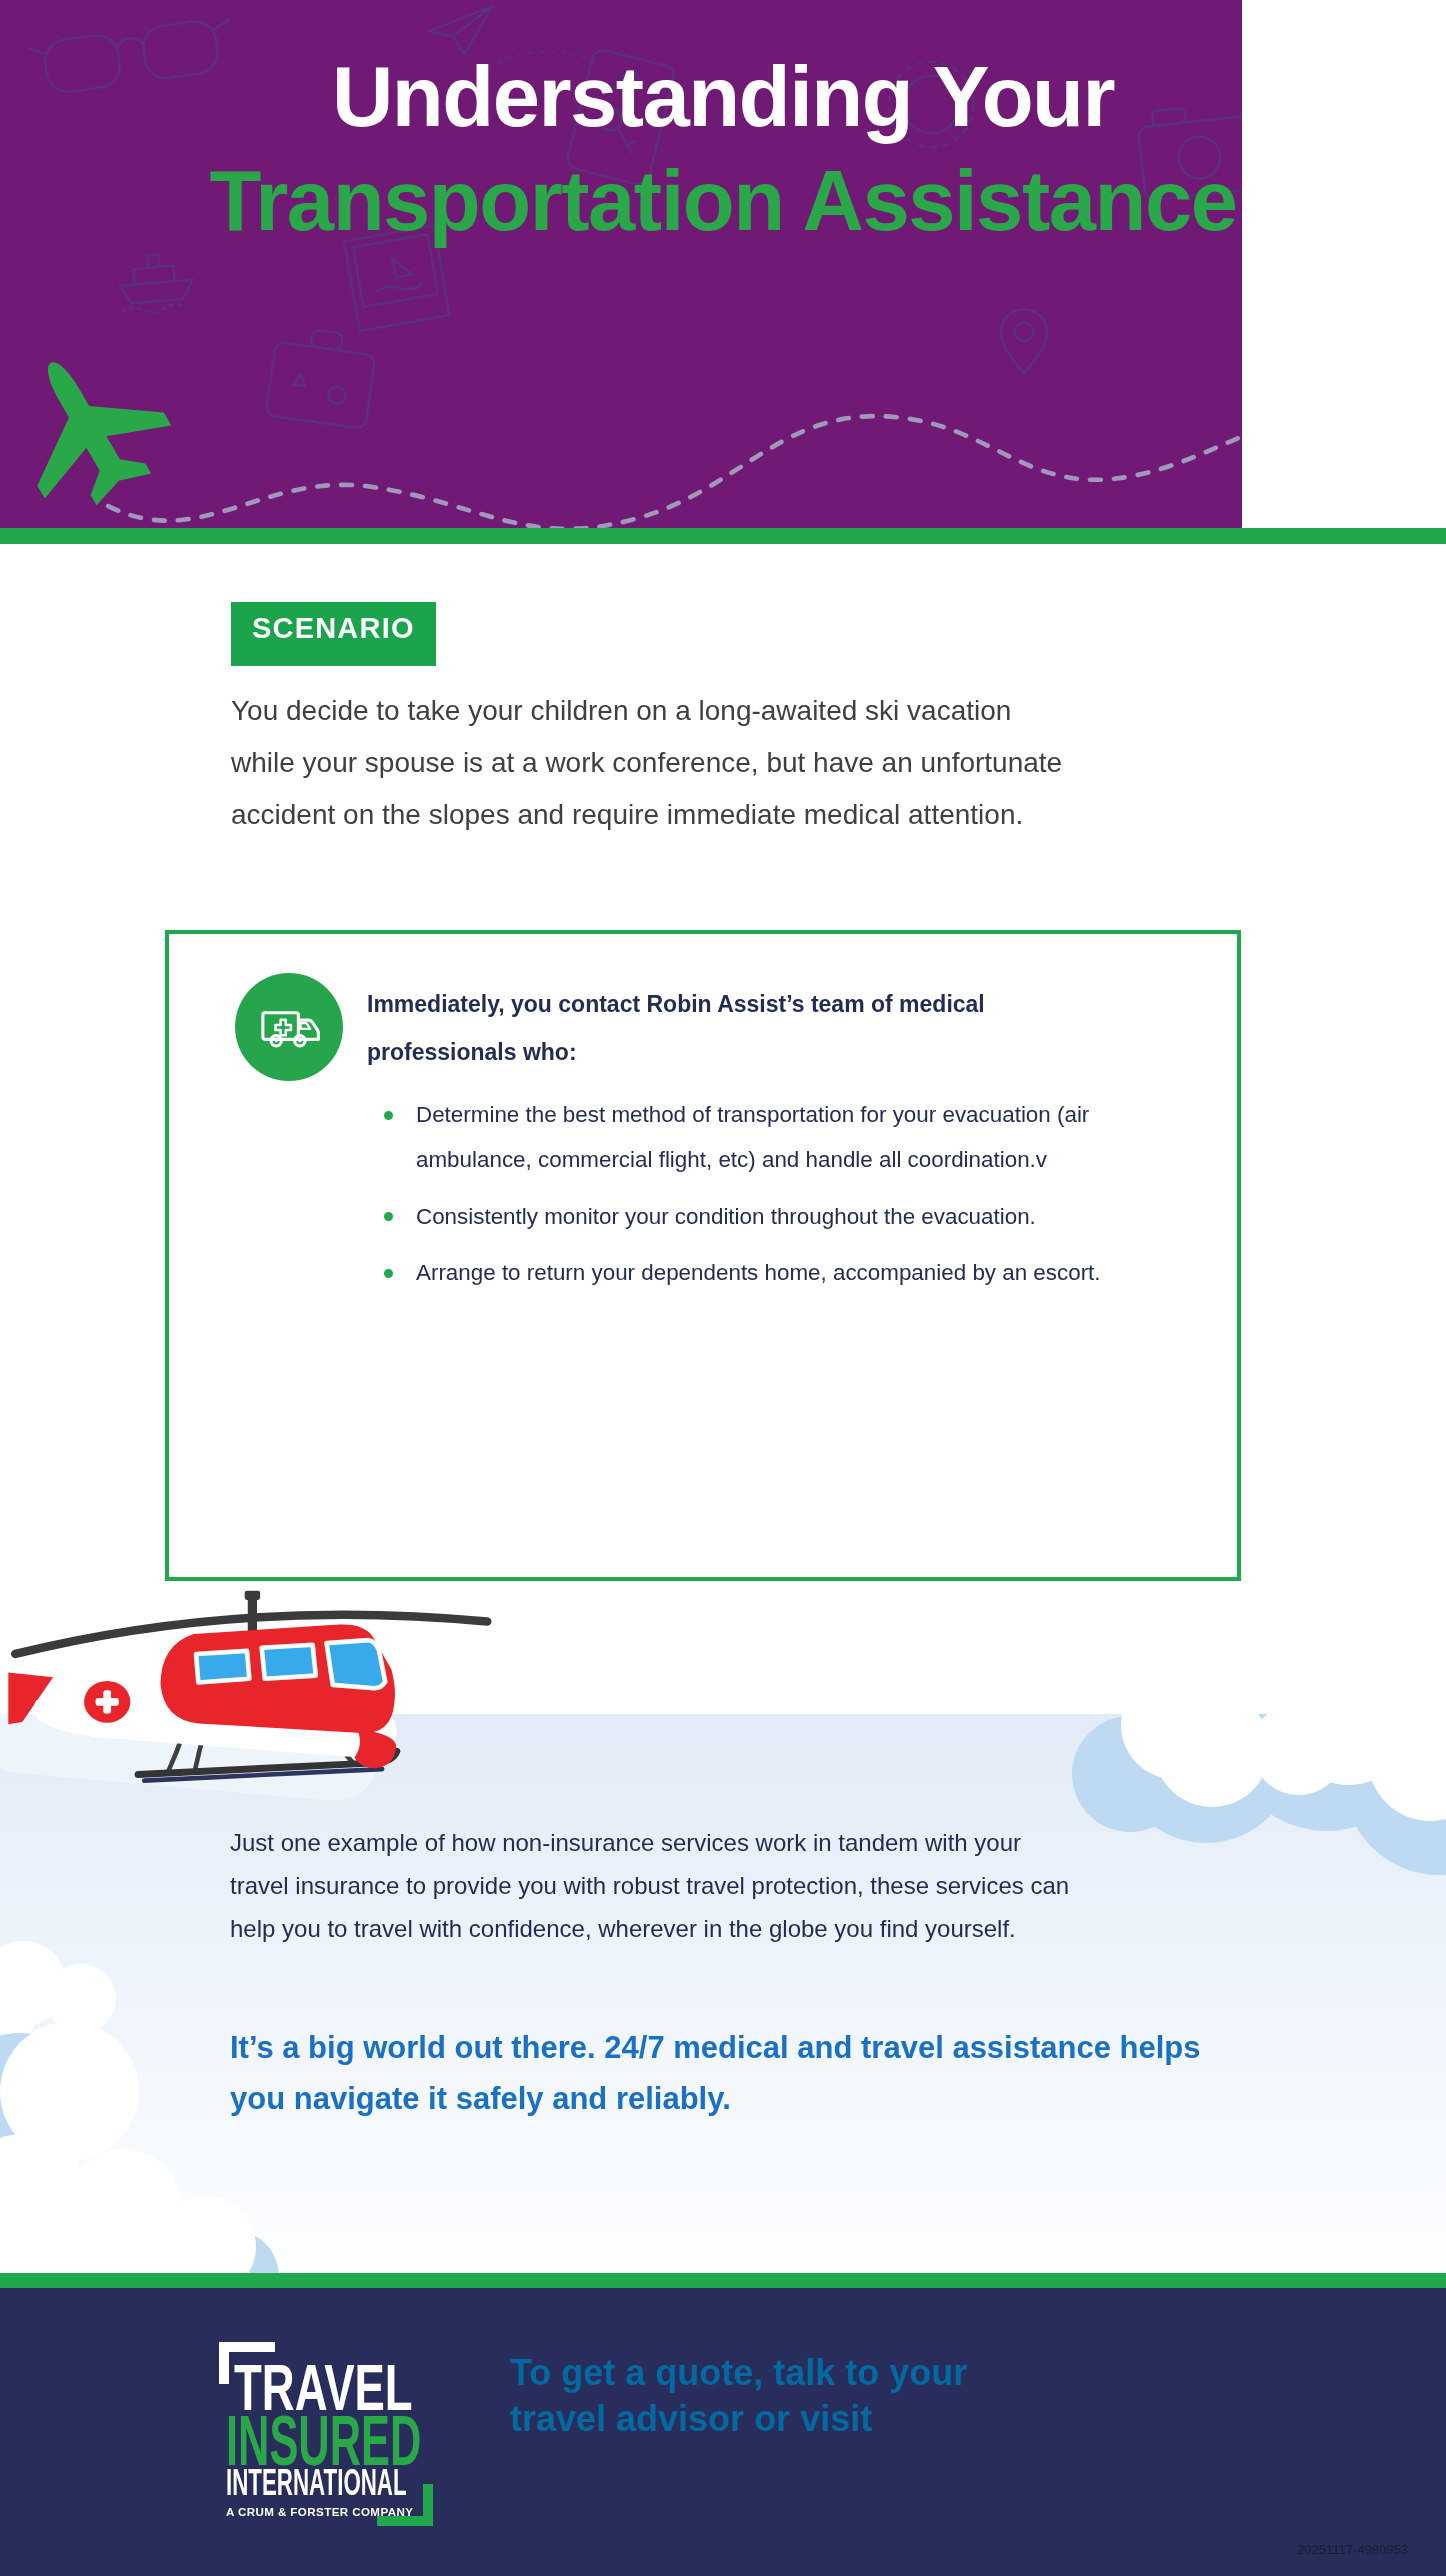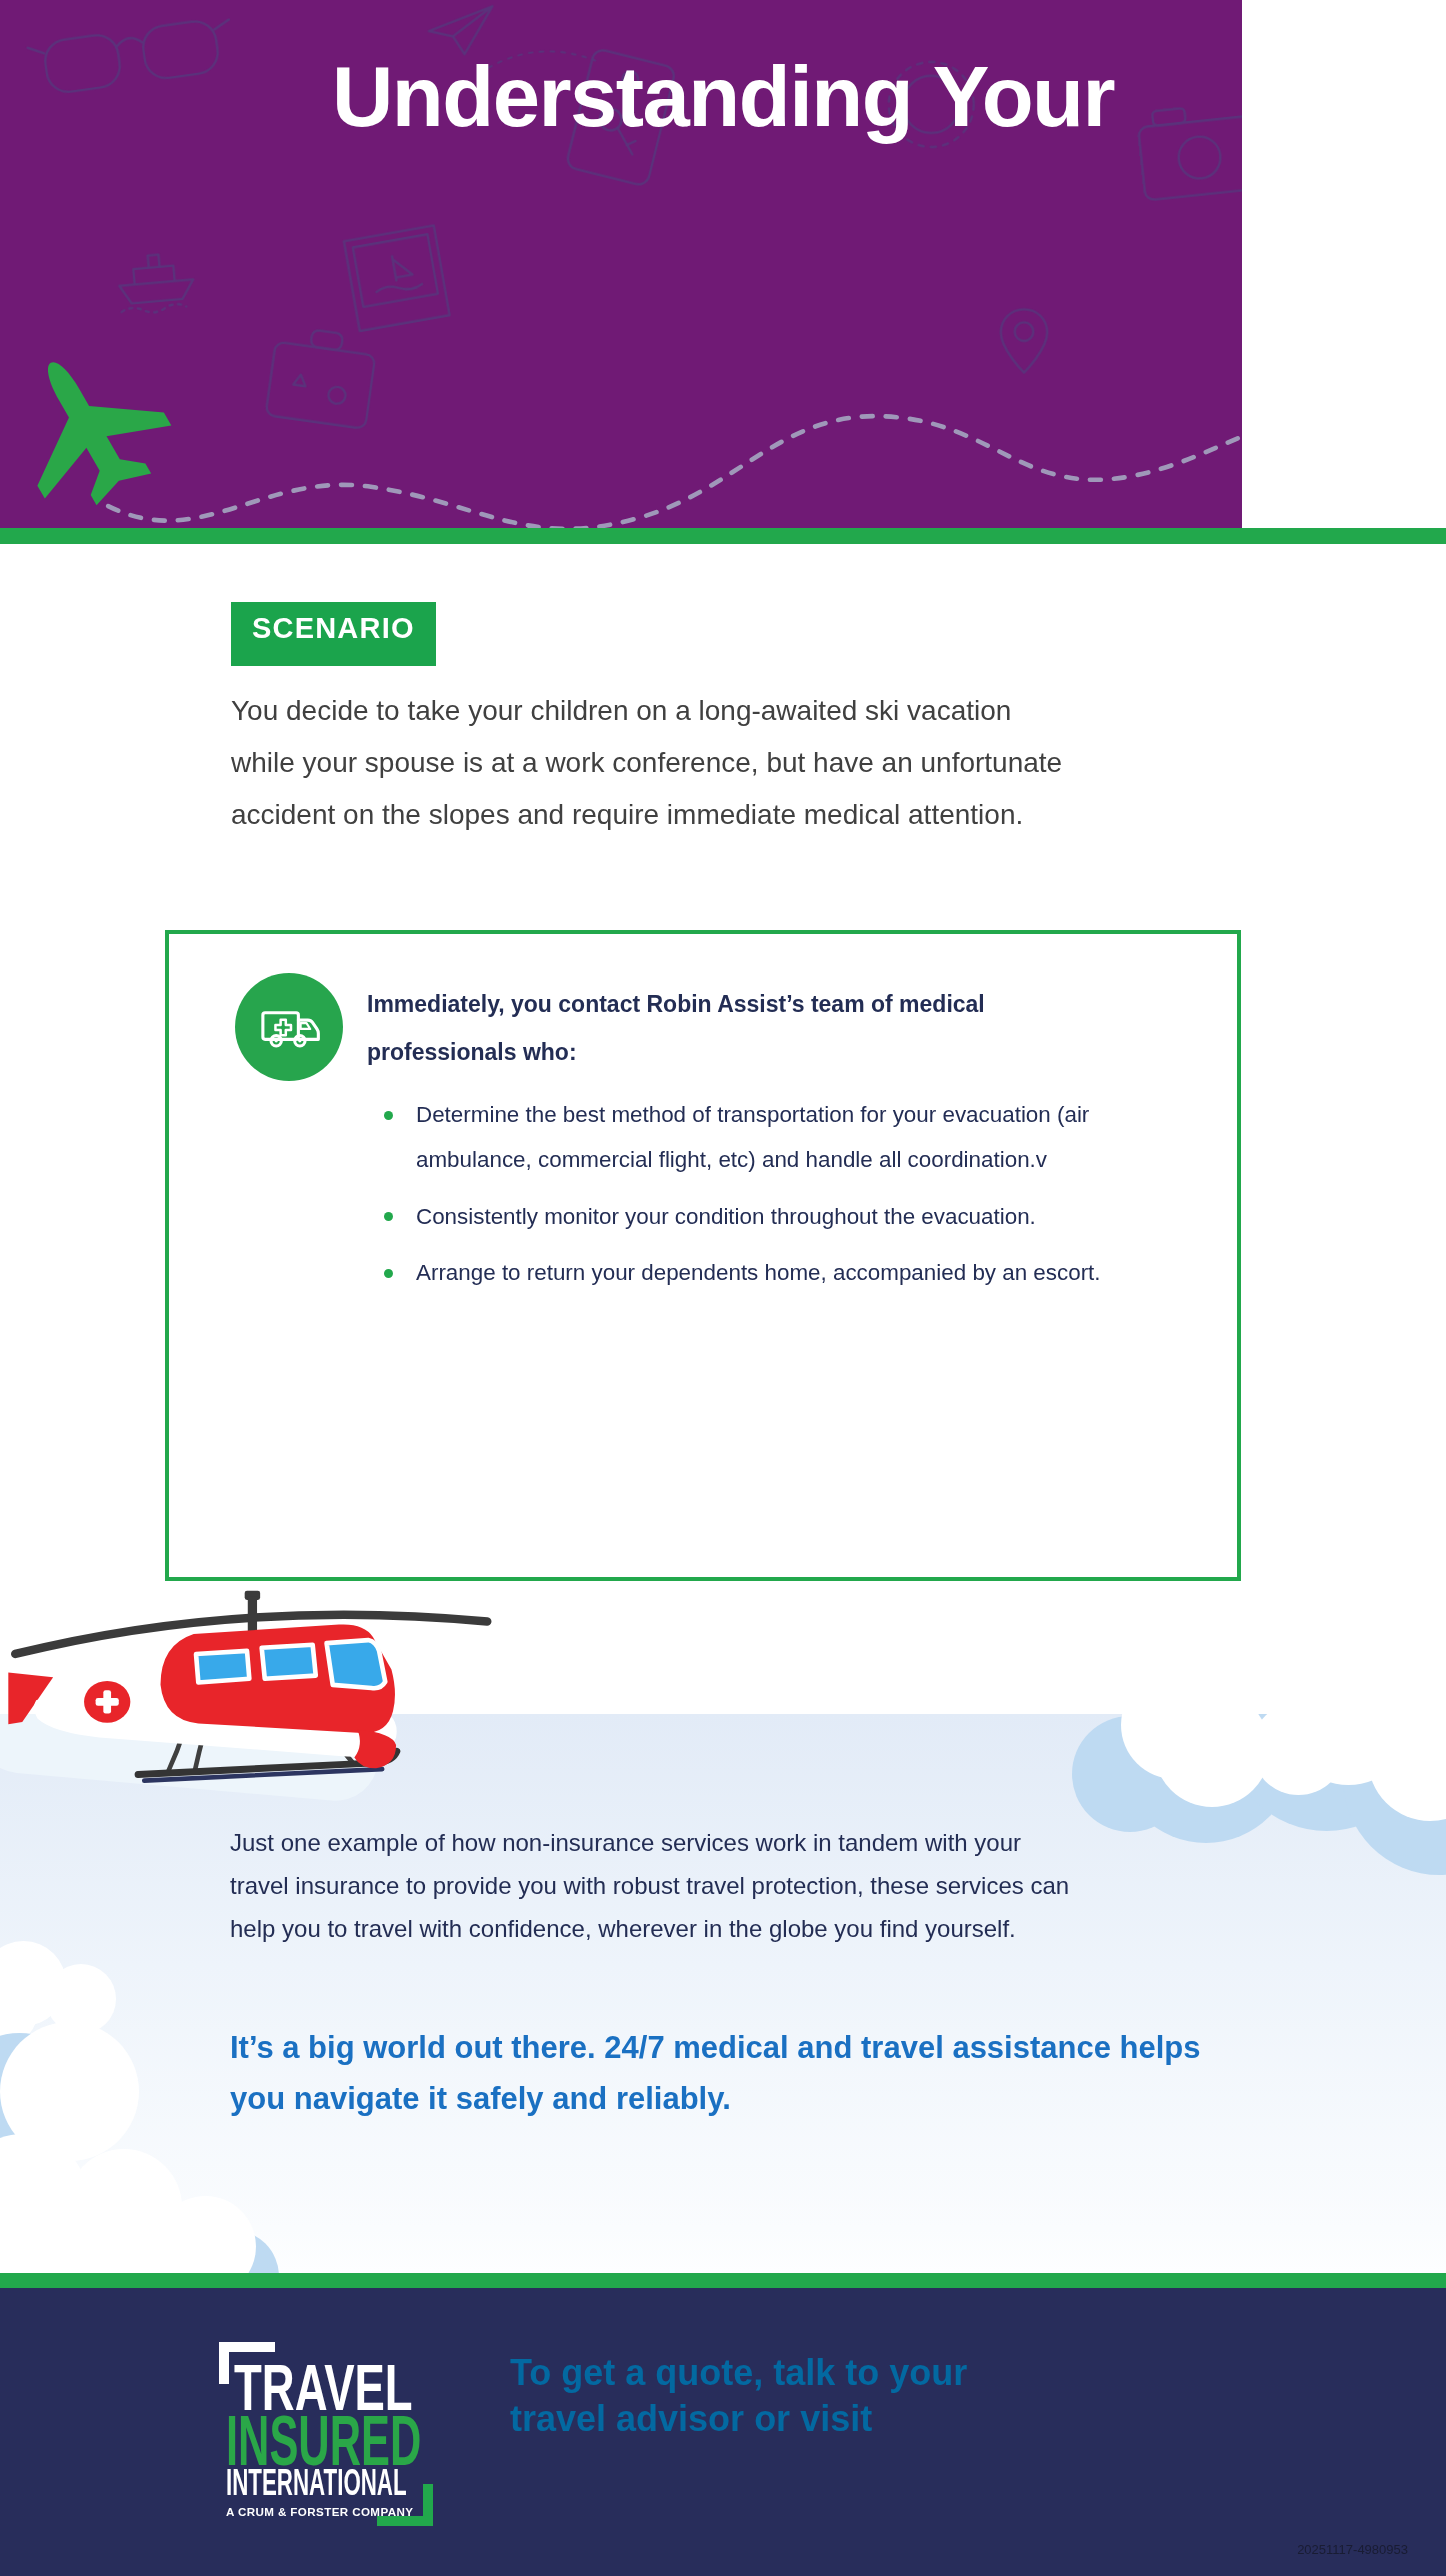--- a/index.html
+++ b/index.html
@@ -172,20 +172,21 @@
                C960,205 1010,95 1160,110 C1290,122 1330,215 1470,185
                C1580,162 1640,95 1760,110 L1860,125" fill="none" stroke="#a7afc6" stroke-width="6" stroke-dasharray="14 17" stroke-linecap="round" opacity="0.85"></path>
     </svg>
 
     <svg class="plane" viewBox="0 0 100 100">
       <path fill="#2aa748" d="M50,4 C54,4 57,13 57,26 L57,38 L94,64 L94,73 L57,59 L57,75 L69,85 L69,92 L50,86 L31,92 L31,85 L43,75 L43,59 L6,73 L6,64 L43,38 L43,26 C43,13 46,4 50,4 Z"></path>
     </svg>
 
     <div class="header-title">
       <span class="t-white">Understanding Your</span>
+      <span class="t-green">Transportation Assistance</span>
     </div>
   </div>
   <div class="header-stripe"></div>
 
   <div class="badge">SCENARIO</div>
   <div class="scenario-text">You decide to take your children on a long-awaited ski vacation while your spouse is at a work conference, but have an unfortunate accident on the slopes and require immediate medical attention.</div>
 
   <div class="assist-box">
     <div class="assist-circle">
       <svg width="71" height="71" viewBox="0 0 96 96">

